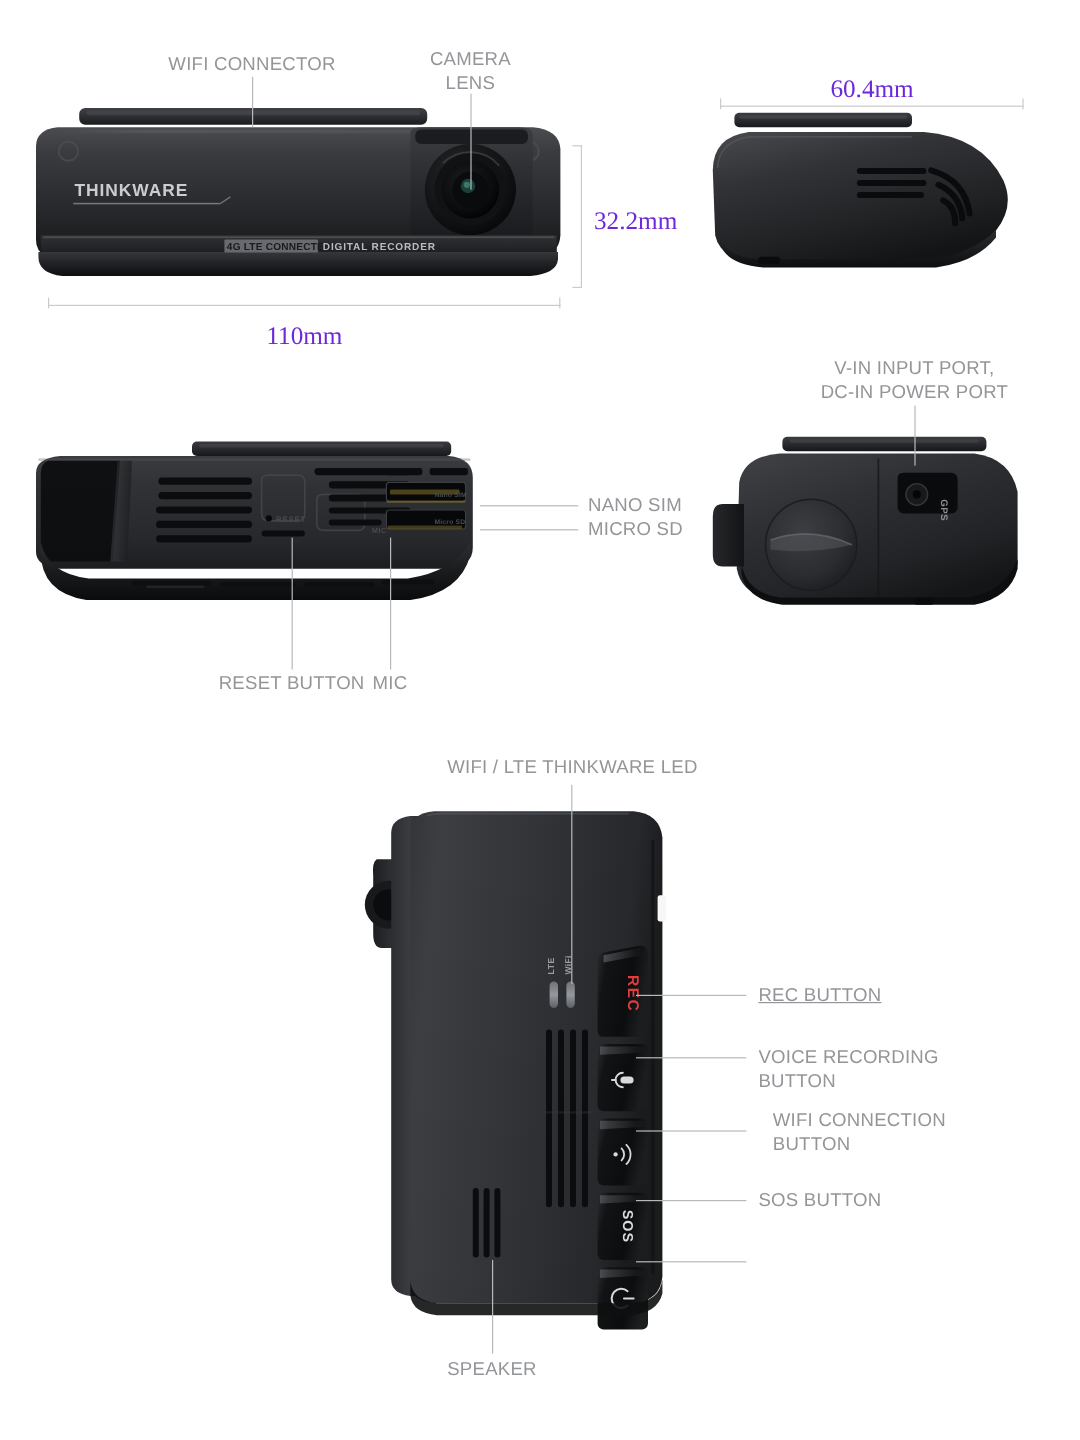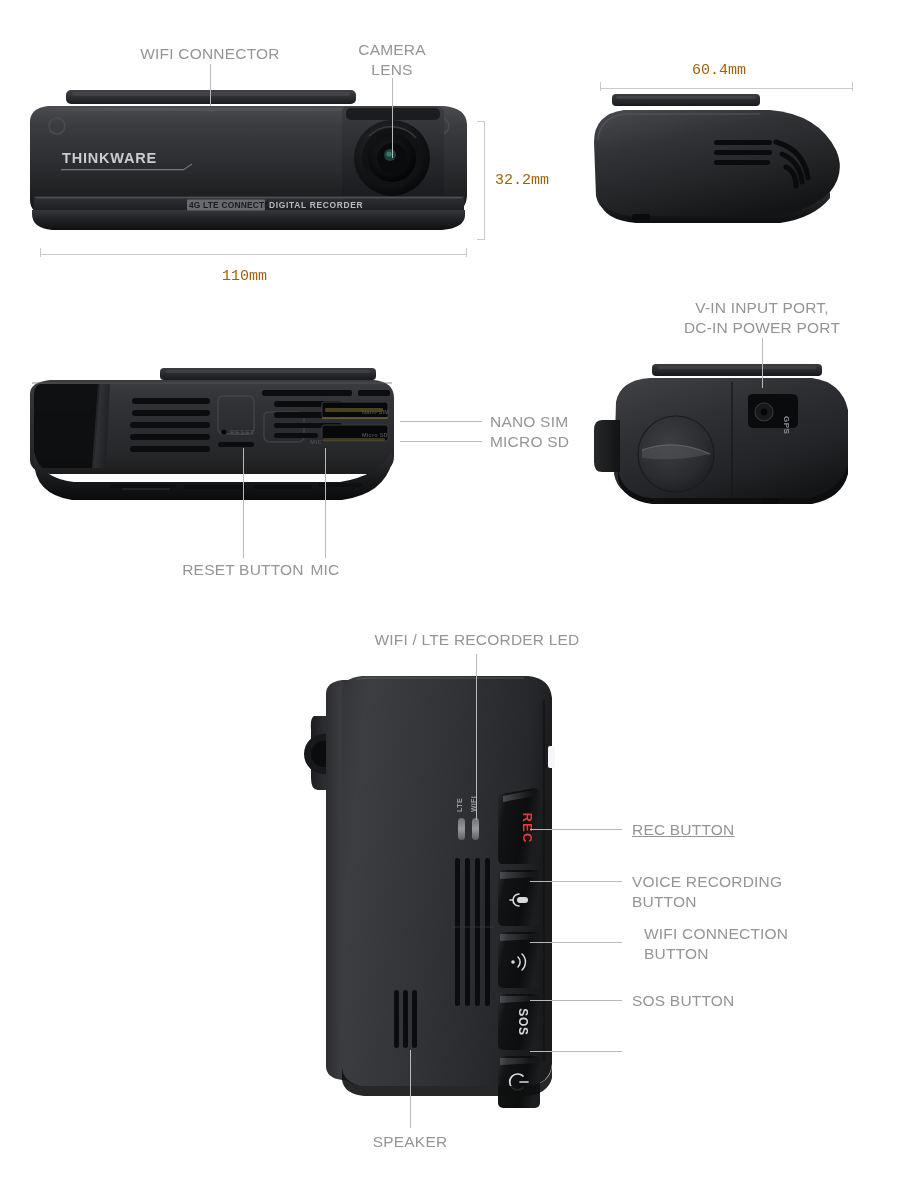--- a/index.html
+++ b/index.html
@@ -27,22 +27,22 @@
   .lead{position:absolute;background:#b7b9bb;}
   .lead.v{width:1px;}
   .lead.h{height:1px;}
   .dimline{position:absolute;background:#c8cacc;}
   .dimline.h{height:1px;}
   .dimline.v{width:1px;}
   .tick{position:absolute;background:#c8cacc;}
   .tick.v{width:1px;}
   .tick.h{height:1px;}
   .dimtxt{
-    position:absolute;font-size:15px;color:#a16207;
-    font-family:Liberation Mono, monospace;
+    position:absolute;font-size:21px;color:#6d28d9;
+    font-family:Liberation Serif, serif;
   }
   
   .dev{position:absolute;text-decoration:underline;}
   svg{display:block;overflow:visible;}
 </style>
 </head>
 <body>
 
 <div class="stage">
 
@@ -440,21 +440,21 @@
       <g transform="translate(207,410) rotate(90)" fill="none" stroke="#d9dadb" stroke-width="1.7" stroke-linecap="round">
         <path d="M-6,-4 A8,8 0 1 0 6,-4"></path>
         <path d="M0,-9 L0,-1"></path>
       </g>
 
       <path d="M30,396 Q32,412 52,414 L216,414 Q238,412 240,394 L240,406 Q236,422 214,424 L52,424 Q32,422 30,408 Z" fill="#0e0f10" opacity="0.9"></path>
     </svg>
   </div>
 
   <div class="lead v" style="left:476px;top:654px;height:166px;"></div>
-  <div class="lbl c" style="left:366px;top:630px;width:222px;">WIFI / LTE RECORDER LED</div>
+  <div class="lbl c" style="left:366px;top:630px;width:222px;">WIFI / LTE THINKWARE LED</div>
 
   <div class="lead h" style="left:530px;top:829px;width:92px;"></div>
   <div class="lbl l" style="left:632px;top:820px;width:220px;text-decoration:underline;">REC BUTTON</div>
 
   <div class="lead h" style="left:530px;top:881px;width:92px;"></div>
   <div class="lbl l" style="left:632px;top:872px;width:220px;">VOICE RECORDING
 BUTTON</div>
 
   <div class="lead h" style="left:530px;top:942px;width:92px;"></div>
   <div class="lbl l" style="left:632px;top:924px;width:220px;margin-left:12px;">WIFI CONNECTION

